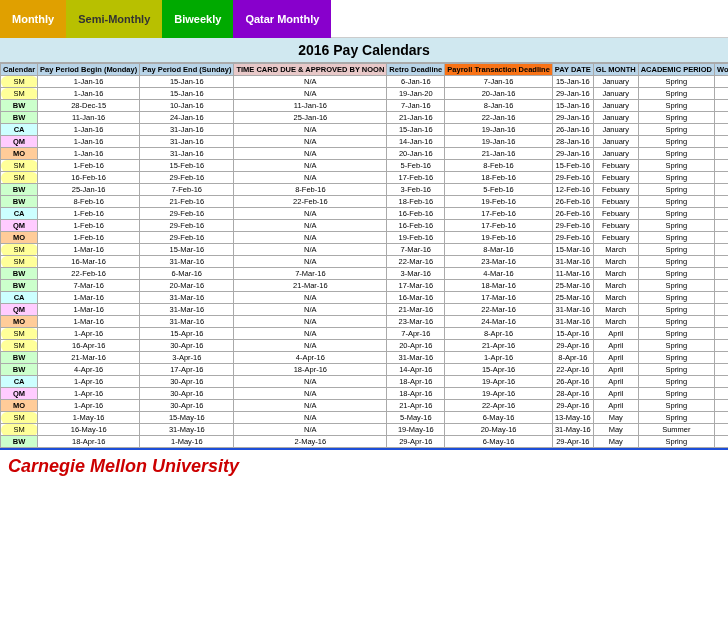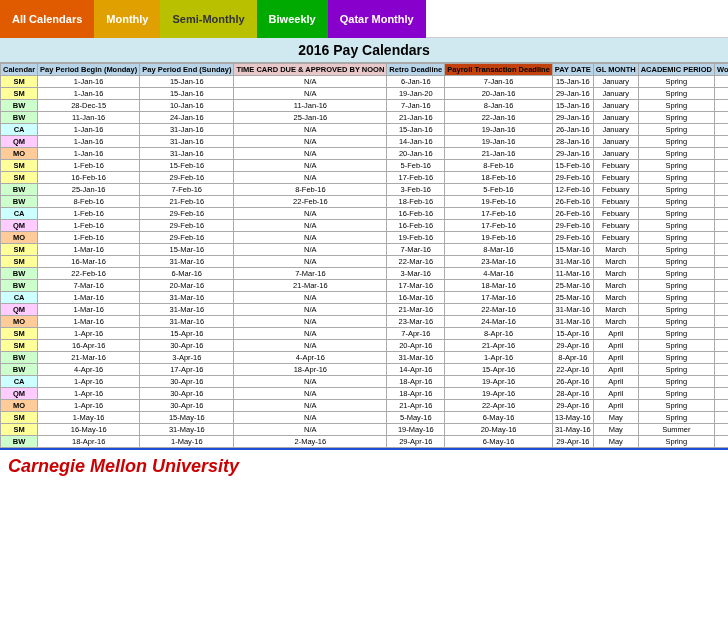--- a/index.html
+++ b/index.html
@@ -56,23 +56,23 @@
     th {
       background: #b8d4e8;
       font-weight: bold;
       vertical-align: middle;
       font-size: 7.5px;
     }
     th.time-card {
       background: #e8c8c8;
     }
     th.payroll-trans {
-      background: #c2410c;
-    }
-    td.cal-sm { background: #ffff99; font-weight: bold; }
+      background: #f97316;
+    }
+    td.cal-sm { background: #ffff99; font-weight: normal; border-radius: 6px; }
     td.cal-bw { background: #ccffcc; font-weight: bold; }
     td.cal-ca { background: #ccffff; font-weight: bold; }
     td.cal-qm { background: #ffccff; font-weight: bold; }
     td.cal-mo { background: #ffcc99; font-weight: bold; }
 
     .footer {
       padding: 6px 8px;
       border-top: 2px solid #1d4ed8;
     }
     .footer-cmu {
@@ -84,21 +84,20 @@
     .footer-div {
       font-size: 11px;
       color: #333;
       margin-top: 2px;
     }
   </style>
 </head>
 <body>
 
 <div class="top-nav">
-  <div class="nav-btn all">All Calendars</div>
   <div class="nav-btn monthly">Monthly</div>
   <div class="nav-btn semi">Semi-Monthly</div>
   <div class="nav-btn biweekly">Biweekly</div>
   <div class="nav-btn qatar">Qatar Monthly</div>
 </div>
 
 <div class="title-row">2016 Pay Calendars</div>
 
 <div class="table-container">
   <table>

